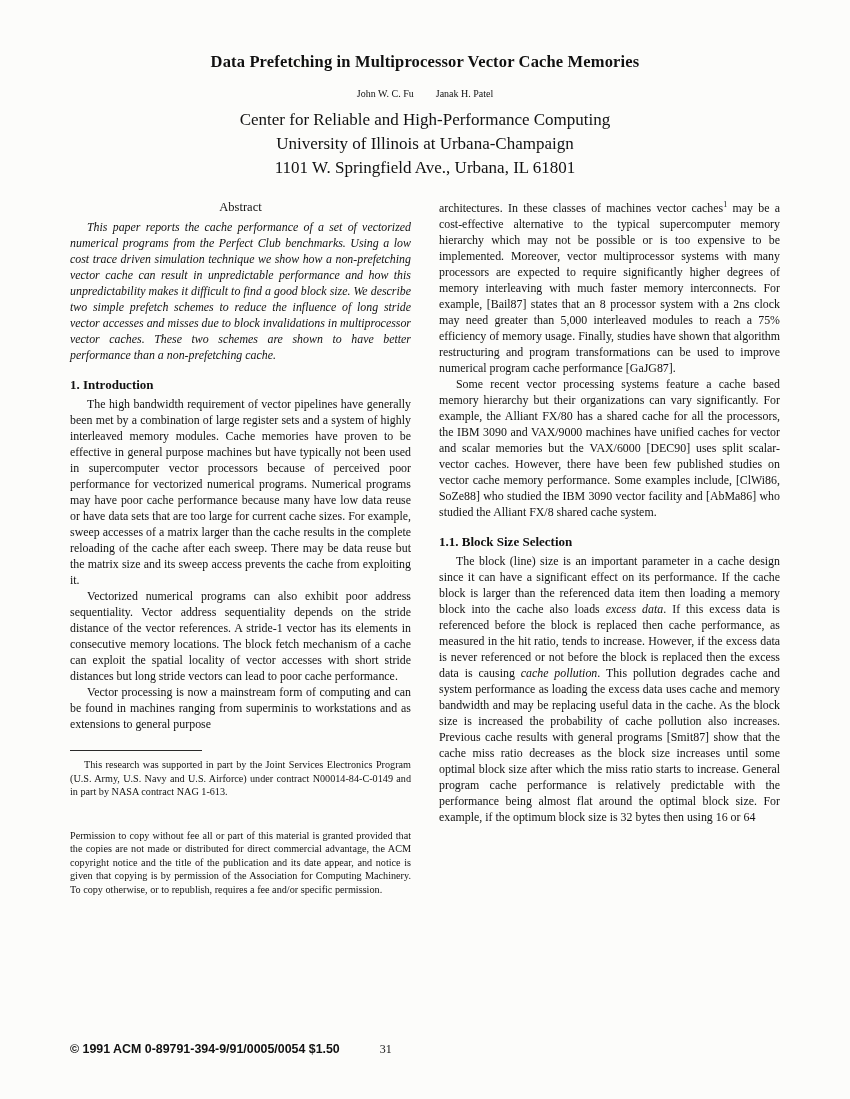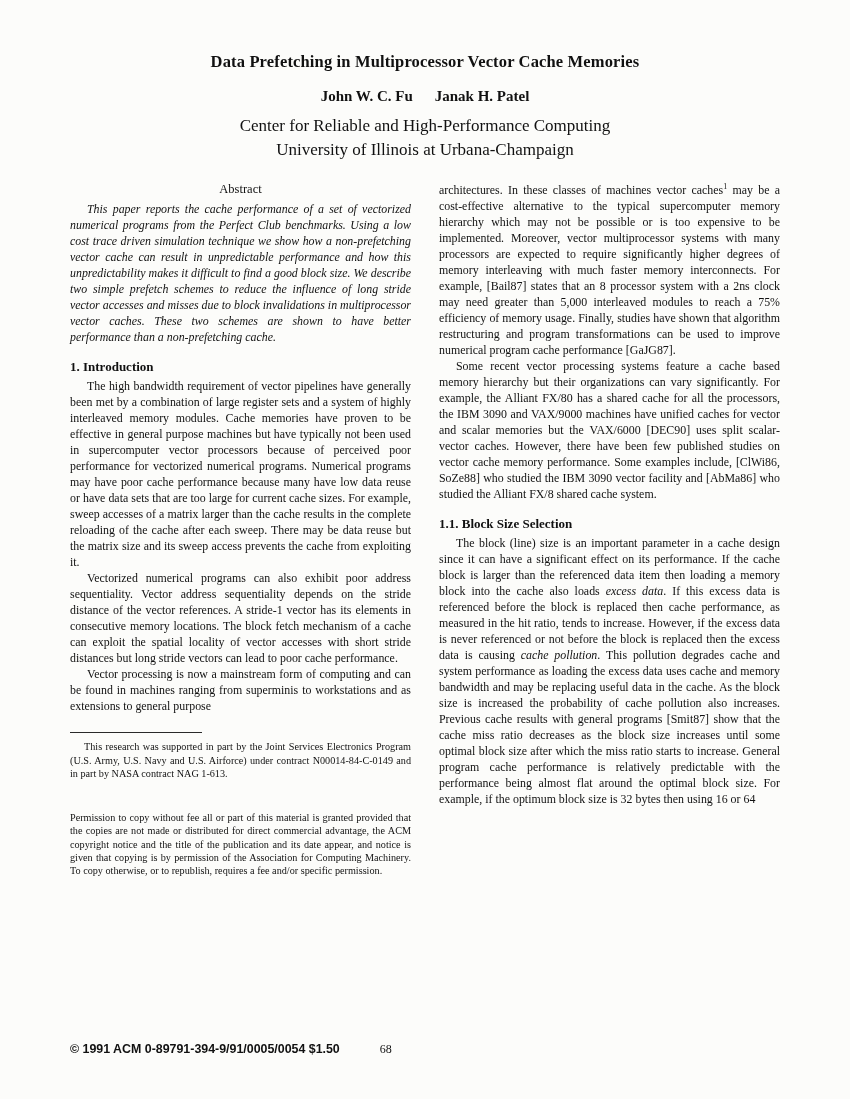--- a/index.html
+++ b/index.html
@@ -30,22 +30,22 @@
   }
   .title {
     text-align: center;
     font-size: 16.5px;
     font-weight: bold;
     letter-spacing: 0.15px;
     margin: 0 0 16px 0;
   }
   .authors {
     text-align: center;
-    font-size: 15px;
-    font-weight: bold;
+    font-size: 10px;
+    font-weight: normal;
     margin: 16px 0 9px 0;
   }
   .authors .gap { display: inline-block; width: 22px; }
   .affil {
     text-align: center;
     font-size: 17px;
     line-height: 1.42;
     margin: 0;
   }
   .cols {
@@ -144,20 +144,21 @@
   <div class="content">
 
     <h1 class="title">Data Prefetching in Multiprocessor Vector Cache Memories</h1>
 
     <div class="authors">
       <span>John W. C. Fu</span><span class="gap"></span><span>Janak H. Patel</span>
     </div>
 
     <p class="affil noind">Center for Reliable and High-Performance Computing</p>
     <p class="affil noind">University of Illinois at Urbana-Champaign</p>
+    <p class="affil noind">1101 W. Springfield Ave., Urbana, IL 61801</p>
 
     <div class="cols">
 
       <div class="col">
         <h2 class="abs-head">Abstract</h2>
         <p class="abstract">This paper reports the cache performance of a set of vectorized numerical programs from the Perfect Club benchmarks. Using a low cost trace driven simulation technique we show how a non-prefetching vector cache can result in unpredictable performance and how this unpredictability makes it difficult to find a good block size. We describe two simple prefetch schemes to reduce the influence of long stride vector accesses and misses due to block invalidations in multiprocessor vector caches. These two schemes are shown to have better performance than a non-prefetching cache.</p>
 
         <h2 class="sec-head">1.  Introduction</h2>
         <p>The high bandwidth requirement of vector pipelines have generally been met by a combination of large register sets and a system of highly interleaved memory modules. Cache memories have proven to be effective in general purpose machines but have typically not been used in supercomputer vector processors because of perceived poor performance for vectorized numerical programs. Numerical programs may have poor cache performance because many have low data reuse or have data sets that are too large for current cache sizes. For example, sweep accesses of a matrix larger than the cache results in the complete reloading of the cache after each sweep. There may be data reuse but the matrix size and its sweep access prevents the cache from exploiting it.</p>
         <p>Vectorized numerical programs can also exhibit poor address sequentiality. Vector address sequentiality depends on the stride distance of the vector references. A stride-1 vector has its elements in consecutive memory locations. The block fetch mechanism of a cache can exploit the spatial locality of vector accesses with short stride distances but long stride vectors can lead to poor cache performance.</p>
@@ -179,15 +180,15 @@
         <h2 class="sec-head">1.1.  Block Size Selection</h2>
 
         <p><span>The block (line) size is an important parameter in a cache design since it can have a significant effect on its performance. If the cache block is larger than the referenced data item then loading a memory block into the cache also loads </span><span class="it">excess data</span><span>. If this excess data is referenced before the block is replaced then cache performance, as measured in the hit ratio, tends to increase. However, if the excess data is never referenced or not before the block is replaced then the excess data is causing </span><span class="it">cache pollution</span><span>. This pollution degrades cache and system performance as loading the excess data uses cache and memory bandwidth and may be replacing useful data in the cache. As the block size is increased the probability of cache pollution also increases. Previous cache results with general programs [Smit87] show that the cache miss ratio decreases as the block size increases until some optimal block size after which the miss ratio starts to increase. General program cache performance is relatively predictable with the performance being almost flat around the optimal block size. For example, if the optimum block size is 32 bytes then using 16 or 64</span></p>
 
       </div>
 
     </div>
   </div>
 
   <div class="footer">
-    <span>© 1991 ACM 0-89791-394-9/91/0005/0054 $1.50</span><span class="pageno">68</span>
+    <span>© 1991 ACM 0-89791-394-9/91/0005/0054 $1.50</span><span class="pageno">31</span>
   </div>
 </div>
 
 </body></html>

